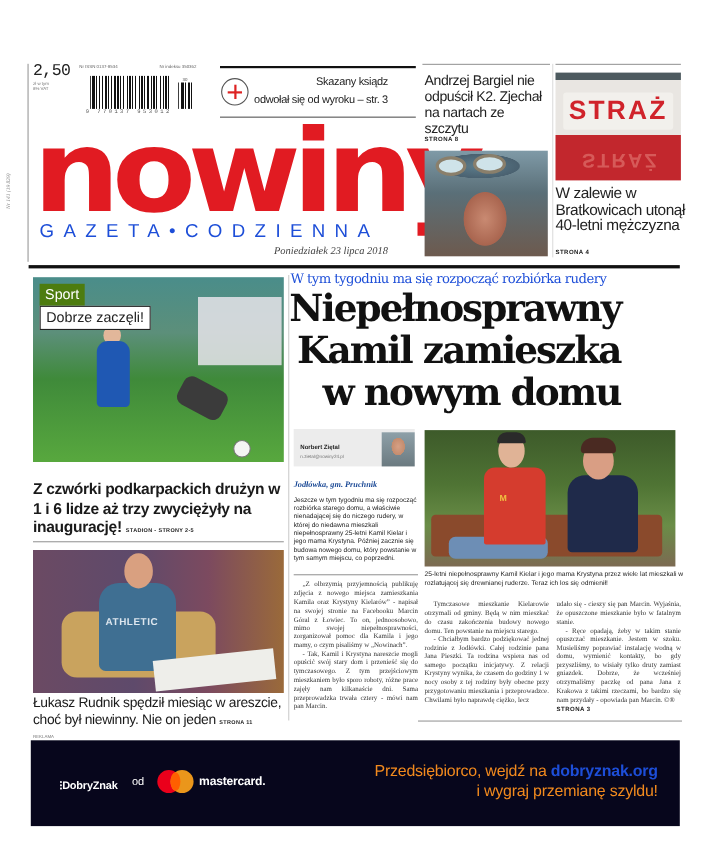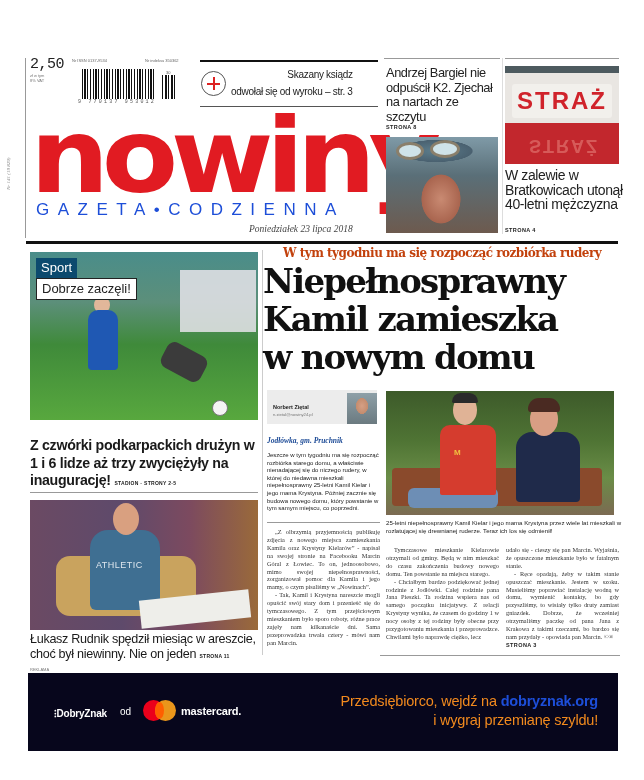--- a/index.html
+++ b/index.html
@@ -51,43 +51,43 @@
   .straz-photo { left: 505px; top: 66px; width: 114px; height: 98px; background: linear-gradient(180deg, #4d5a5f 0 7%, #e9e6e2 7% 58%, #c2272d 58% 100%); }
   .straz-sign { left: 512px; top: 84px; width: 100px; height: 34px; background: #f2f0ec; border-radius: 3px; font-weight: bold; font-size: 24px; letter-spacing: 2px; color: #d0232b; text-align: center; line-height: 34px; font-family: "Liberation Sans", sans-serif; }
   .straz-reflect { left: 516px; top: 136px; width: 96px; height: 20px; font-weight: bold; font-size: 18px; color: #e8857d; text-align: center; transform: scaleY(-1); opacity: 0.55; line-height: 20px; letter-spacing: 2px; }
   .zalewie-title { left: 505px; top: 168px; width: 118px; font-size: 14px; line-height: 14.5px; color: #222; letter-spacing: -0.4px; }
   .zalewie-page { left: 505px; top: 227px; }
 
   
   .sport-photo { left: 30px; top: 252px; width: 228px; height: 168px;
     background: linear-gradient(180deg, #4a8d8a 0%, #5c8f7a 30%, #3f8a3a 55%, #58a83e 100%); }
   .sport-banner { left: 180px; top: 270px; width: 76px; height: 62px; background: #e6e4ea; opacity: 0.85; }
-  .sport-tag { left: 36px; top: 258px; background: #0c4a6e; color: #fff; font-size: 13px; padding: 1px 5px; line-height: 18px; }
+  .sport-tag { left: 36px; top: 258px; background: #4d7c0f; color: #fff; font-size: 13px; padding: 1px 5px; line-height: 18px; }
   .sport-sub { left: 36px; top: 278px; background: #fff; color: #222; font-size: 13px; padding: 1px 5px; line-height: 18px; border: 1px solid #222; }
   .player1 { left: 88px; top: 310px; width: 30px; height: 60px; background: #1f58b3; border-radius: 10px 10px 4px 4px; }
   .player1-head { left: 94px; top: 296px; width: 16px; height: 18px; background: #e2b79a; border-radius: 50%; }
   .player2 { left: 162px; top: 348px; width: 44px; height: 28px; background: #3b3b3b; border-radius: 8px; transform: rotate(28deg); }
   .ball { left: 212px; top: 400px; width: 16px; height: 16px; border-radius: 50%; background: #f4f4f4; border: 1px solid #777; }
   .sport-title { left: 30px; top: 437px; width: 230px; font-size: 14.2px; line-height: 17.5px; font-weight: bold; color: #1a1a1a; letter-spacing: -0.3px; }
   .sport-ref { font-size: 5px; font-weight: bold; letter-spacing: 0.3px; }
   .sport-rule { left: 30px; top: 492px; width: 228px; height: 1px; background: #999; }
 
   
   .rudnik-photo { left: 30px; top: 500px; width: 228px; height: 130px;
     background: linear-gradient(90deg, #6b4a63 0%, #5e4a6b 40%, #7c4a5f 70%, #9a6a3a 100%); }
   .chair { left: 56px; top: 556px; width: 140px; height: 60px; background: #c9a35e; border-radius: 14px; }
   .man-shirt { left: 90px; top: 530px; width: 70px; height: 80px; background: #3f6f92; border-radius: 18px 18px 6px 6px; }
   .man-head { left: 113px; top: 503px; width: 26px; height: 32px; background: #d9a080; border-radius: 50%; }
   .paper { left: 140px; top: 595px; width: 110px; height: 28px; background: #eeeeea; transform: rotate(-6deg); }
-  .shirt-text { left: 96px; top: 560px; font-size: 9px; font-weight: normal; color: #dde6ee; letter-spacing: 0.5px; text-align: center; }
+  .shirt-text { left: 96px; top: 560px; font-size: 9px; font-weight: bold; color: #dde6ee; letter-spacing: 0.5px; text-align: center; }
   .rudnik-title { left: 30px; top: 632px; width: 232px; font-size: 12.6px; line-height: 15px; color: #1a1a1a; letter-spacing: -0.3px; }
 
   
-  .kicker { left: 264px; top: 246px; font-family: "DejaVu Serif", serif; font-weight: bold; font-size: 12px; color: #c2410c; letter-spacing: -0.5px; margin-left: 19px; }
-  .headline { left: 263px; top: 262px; font-family: "DejaVu Serif", serif; font-weight: bold; font-size: 34px; line-height: 38px; color: #111; letter-spacing: -1.8px; }
+  .kicker { left: 264px; top: 246px; font-family: "DejaVu Serif", serif; font-weight: normal; font-size: 12px; color: #1d4ed8; letter-spacing: -0.5px; }
+  .headline { left: 263px; top: 262px; font-family: "DejaVu Serif", serif; font-weight: bold; font-size: 34px; line-height: 38px; color: #111; letter-spacing: -1.8px; text-align: right; }
   .vsep-main { left: 262px; top: 250px; width: 1px; height: 405px; background: #ccc; }
 
   .author-box { left: 267px; top: 390px; width: 110px; height: 34px; background: #ececec; }
   .author-photo { left: 347px; top: 393px; width: 30px; height: 31px; background: radial-gradient(ellipse 10px 13px at 15px 13px, #d6a085 0%, #c48c6e 60%, transparent 62%), linear-gradient(180deg, #8ea0a8, #6b7a80); }
   .author-name { left: 273px; top: 404px; font-size: 5.5px; font-weight: bold; color: #222; }
   .author-mail { left: 273px; top: 412px; font-size: 4.2px; color: #777; }
   .location { left: 267px; top: 436px; font-family: "Liberation Serif", serif; font-style: italic; font-weight: bold; font-size: 7.5px; color: #1c4a96; }
   .lead { left: 267px; top: 452px; width: 113px; font-size: 6px; line-height: 7.6px; color: #222; }
   .lead-rule { left: 267px; top: 522px; width: 113px; height: 1px; background: #999; }
   .body-col1 { left: 267px; top: 528px; width: 113px; font-family: "Liberation Serif", serif; font-size: 6.3px; line-height: 7.9px; color: #333; text-align: justify; }

